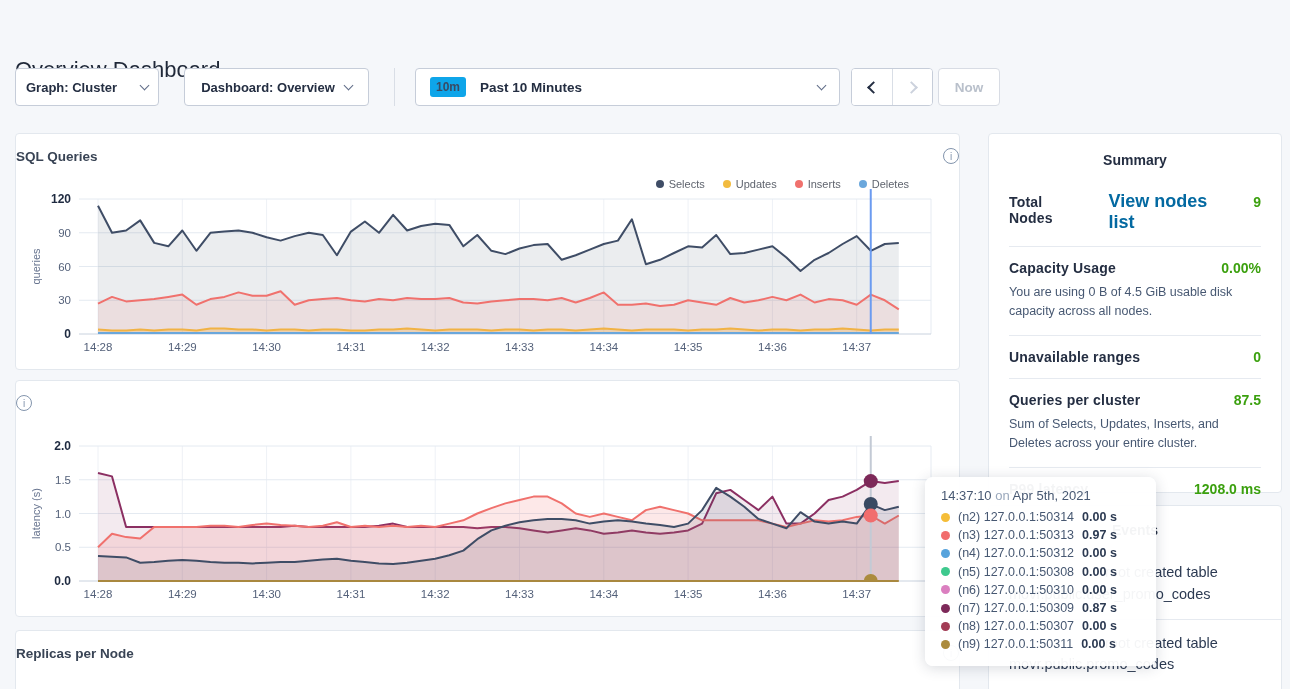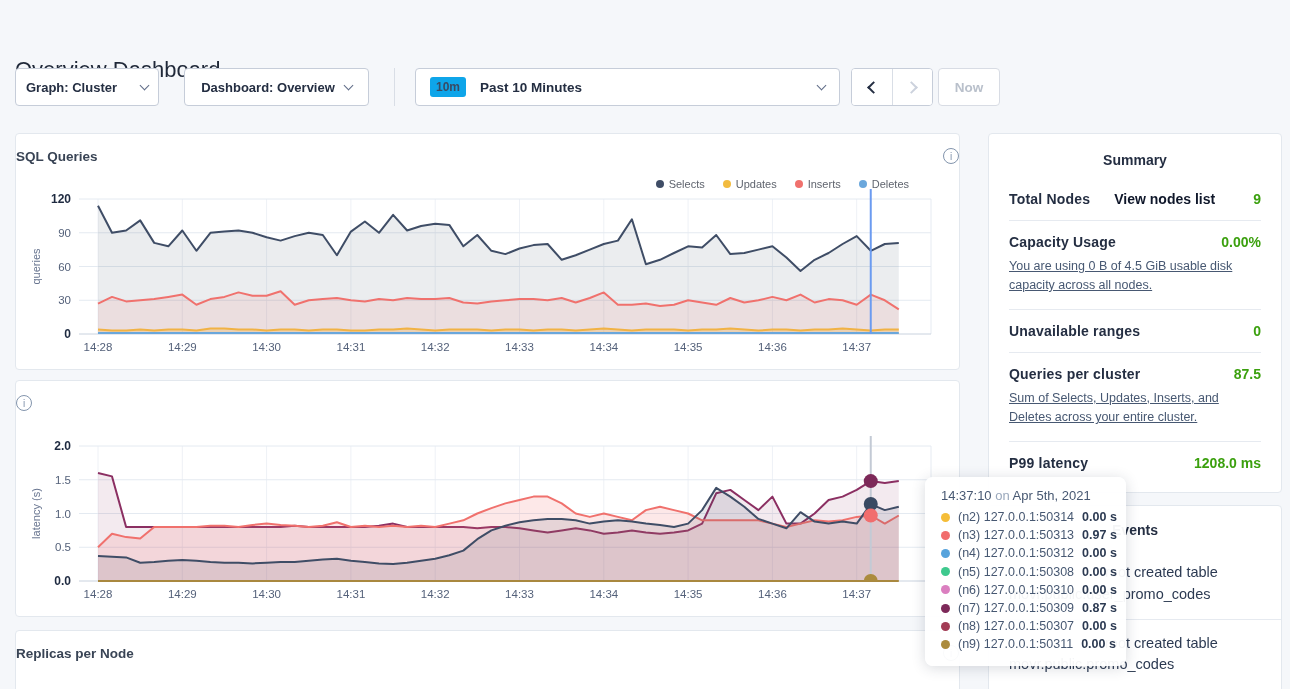--- a/index.html
+++ b/index.html
@@ -51,31 +51,31 @@
   .ylab-bold { font-size:12px; font-weight:bold; fill:#1e2a40; }
   .ytitle { font-size:11px; fill:#67748f; }
 
   
   .summary-title { text-align:center; font-size:14px; font-weight:bold; padding-top:18px; color:#242e42; }
   .summary-body { padding:10px 20px 0 20px; }
   .summary-row { padding:13px 0; border-bottom:1px solid #e6eaf0; }
   .summary-row:last-child { border-bottom:none; }
   .summary-line { display:flex; align-items:baseline; gap:24px; }
   .summary-label { font-size:14px; font-weight:bold; color:#242e42; letter-spacing:0.2px; }
-  .summary-link { font-size:14px; font-weight:bold; color:#0f172a; text-decoration:none; cursor:pointer; }
+  .summary-link { font-size:18px; font-weight:bold; color:#0369a1; text-decoration:none; cursor:pointer; }
   .summary-value { margin-left:auto; font-size:14px; font-weight:bold; color:#3ba00e; }
-  .summary-desc { font-size:12.5px; color:#475872; line-height:1.55; margin-top:7px;text-decoration:underline; }
+  .summary-desc { font-size:12.5px; color:#475872; line-height:1.55; margin-top:7px; }
 
   
   .events-title { text-align:center; font-size:14px; font-weight:bold; padding-top:16px; color:#242e42; }
   .event-item { padding:13px 20px; font-size:14.5px; color:#2c3a52; line-height:1.5; border-bottom:1px solid #e6eaf0; }
   .event-item .l1 { white-space:nowrap; }
 
   
-  .tooltip { position:absolute; left:925px; top:477px; width:201px; background:rgba(255,255,255,0.95);
+  .tooltip { position:absolute; left:925px; top:477px; width:231px; background:rgba(255,255,255,0.95);
              border-radius:8px; box-shadow:0 2px 14px rgba(40,50,70,0.18); padding:11px 14px 12px 16px; z-index:20; }
   .tooltip-title { font-size:13px; color:#475872; margin-bottom:5px; }
   .tooltip-title .on { color:#9aa8bc; }
   .tooltip-row { display:flex; align-items:center; height:18.2px; }
   .tt-dot { width:9px; height:9px; border-radius:50%; flex:none; margin-right:8px; }
   .tt-label { font-size:12.5px; color:#475872; white-space:nowrap; }
   .tt-value { font-size:12.5px; font-weight:bold; color:#2c3a52; margin-left:8px; white-space:nowrap; }
 </style>
 </head>
 <body>

